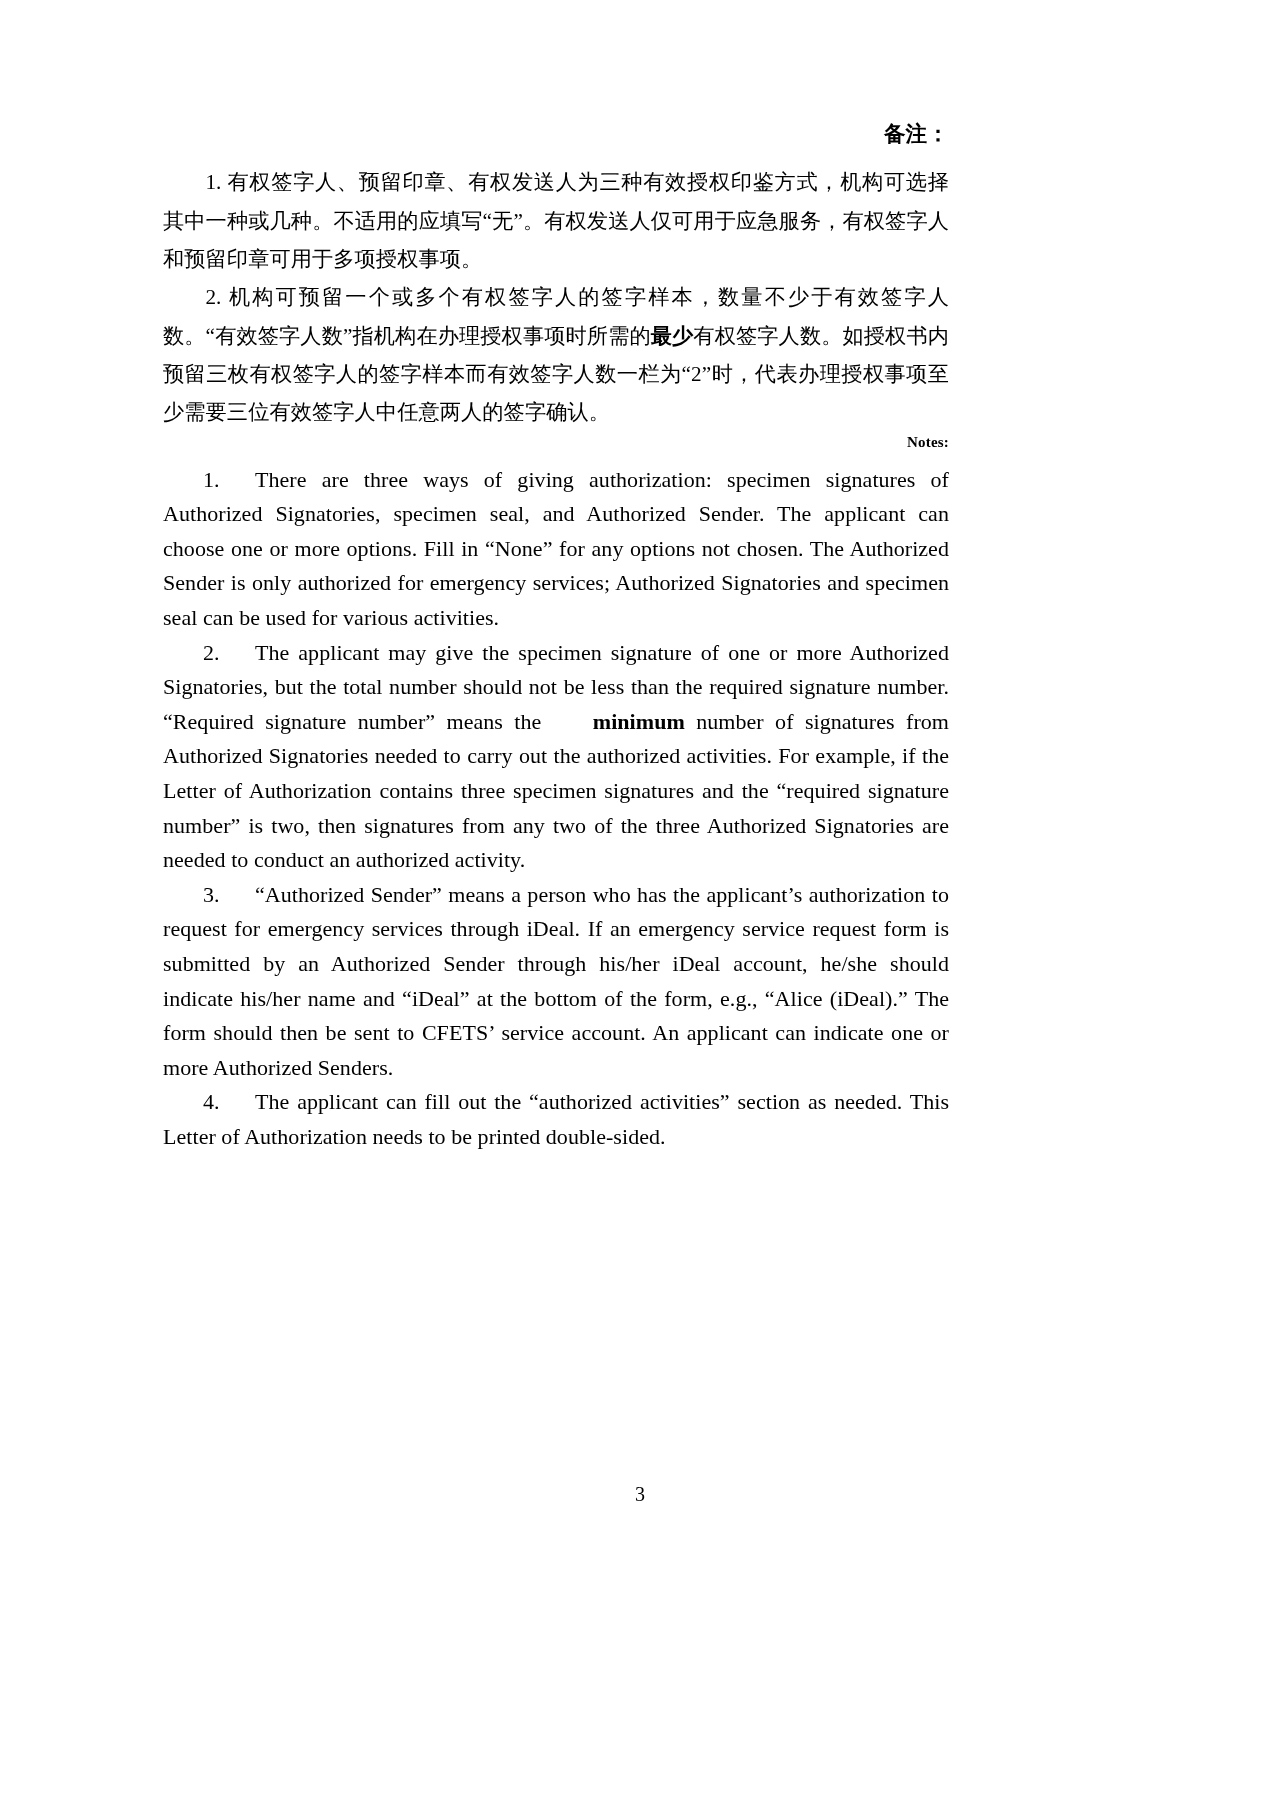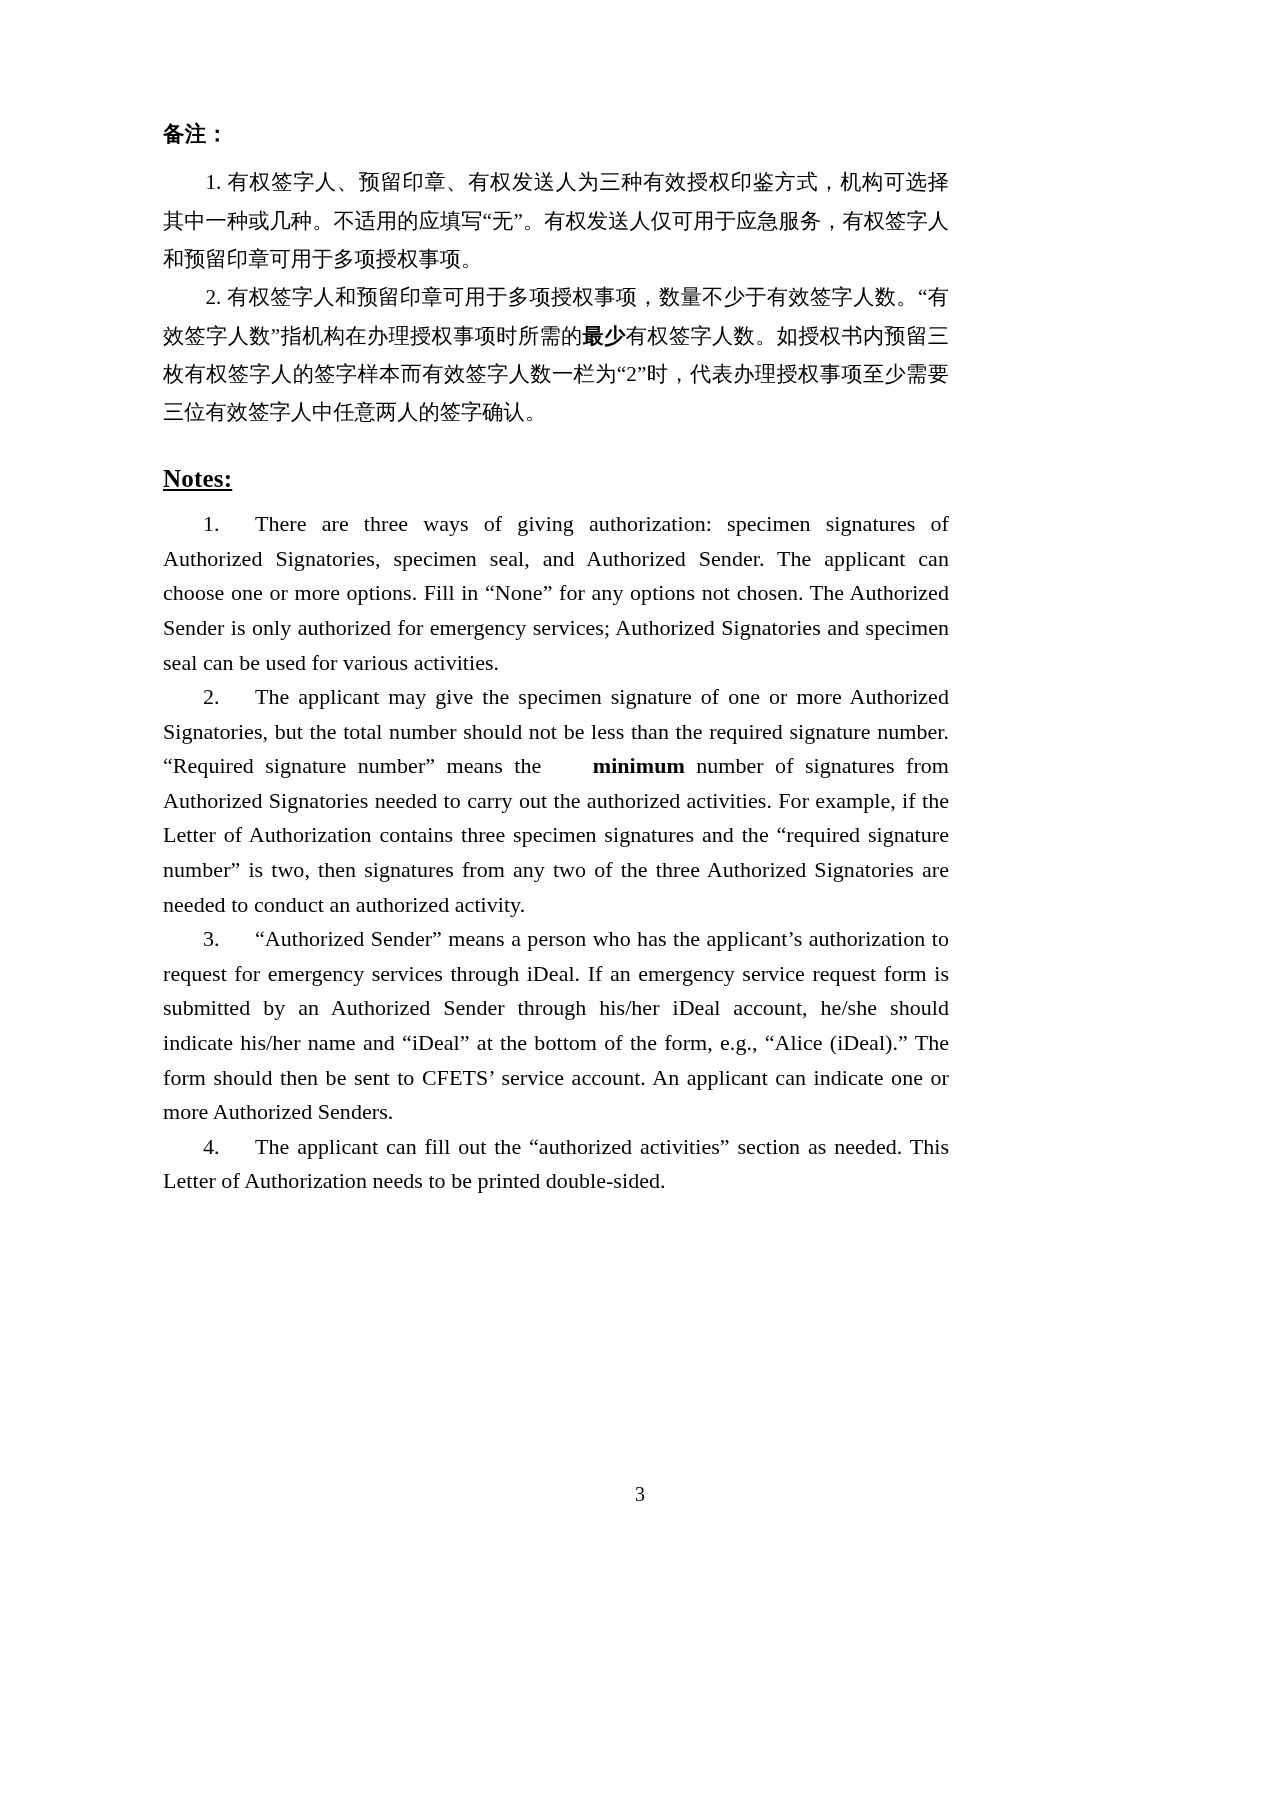--- a/index.html
+++ b/index.html
@@ -28,26 +28,26 @@
     top: 118px;
     width: 786px;
   }
 
   .section-heading {
     font-weight: bold;
     font-size: 21.5px;
     line-height: 1.55;
     margin: 0 0 12px 0;
     letter-spacing: 0.2px;
+    text-align: right;
   }
   .section-heading.en {
-    font-size: 25px;
-    margin-top: 29px;
+    font-size: 15px;
+    margin-top: 0;
     margin-bottom: 8px;
-    text-decoration: underline;
   }
 
   
   p.cn {
     margin: 0;
     font-size: 21.2px;
     line-height: 38.3px;
     text-align: justify;
     text-justify: inter-ideograph;
     text-indent: 2em;
@@ -93,21 +93,21 @@
 <div id="page">
   <div id="content">
 
     <div class="section-heading cn-heading">备注：</div>
 
     <p class="cn">
       <span class="num">1.</span>&nbsp;<span>有权签字人、预留印章、有权发送人为三种有效授权印鉴方式，机构可选择其中一种或几种。不适用的应填写“无”。有权发送人仅可用于应急服务，有权签字人和预留印章可用于多项授权事项。</span>
     </p>
 
     <p class="cn">
-      <span class="num">2.</span>&nbsp;<span>有权签字人和预留印章可用于多项授权事项，数量不少于有效签字人数。“有效签字人数”指机构在办理授权事项时所需的</span><b>最少</b><span>有权签字人数。如授权书内预留三枚有权签字人的签字样本而有效签字人数一栏为“2”时，代表办理授权事项至少需要三位有效签字人中任意两人的签字确认。</span>
+      <span class="num">2.</span>&nbsp;<span>机构可预留一个或多个有权签字人的签字样本，数量不少于有效签字人数。“有效签字人数”指机构在办理授权事项时所需的</span><b>最少</b><span>有权签字人数。如授权书内预留三枚有权签字人的签字样本而有效签字人数一栏为“2”时，代表办理授权事项至少需要三位有效签字人中任意两人的签字确认。</span>
     </p>
 
 
 
     <div class="section-heading en">Notes:</div>
 
     <p class="en">
       <span class="en-num">1.</span><span>There are three ways of giving authorization: specimen signatures of Authorized Signatories, specimen seal, and Authorized Sender. The applicant can choose one or more options. Fill in “None” for any options not chosen. The Authorized Sender is only authorized for emergency services; Authorized Signatories and specimen seal can be used for various activities.</span>
     </p>
 

